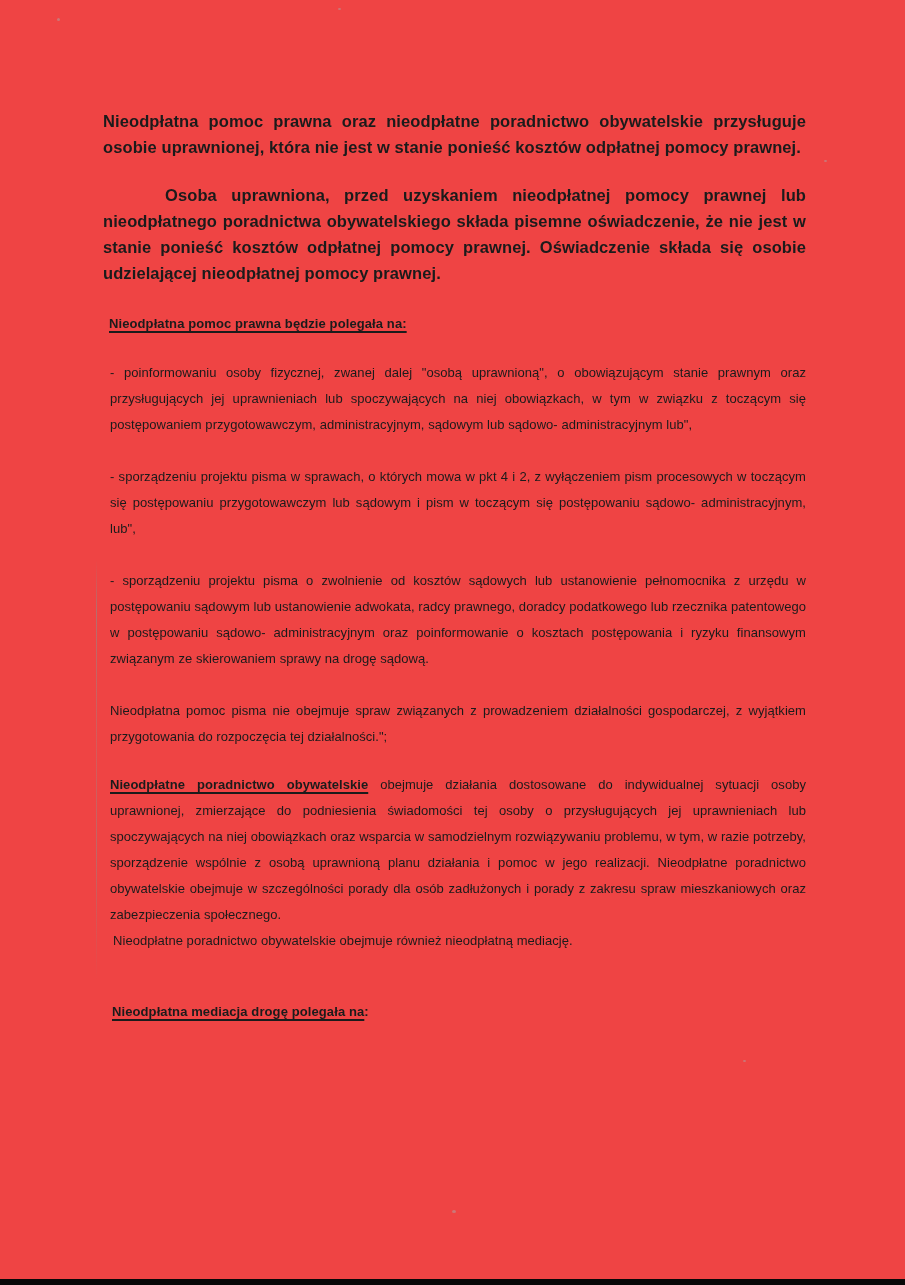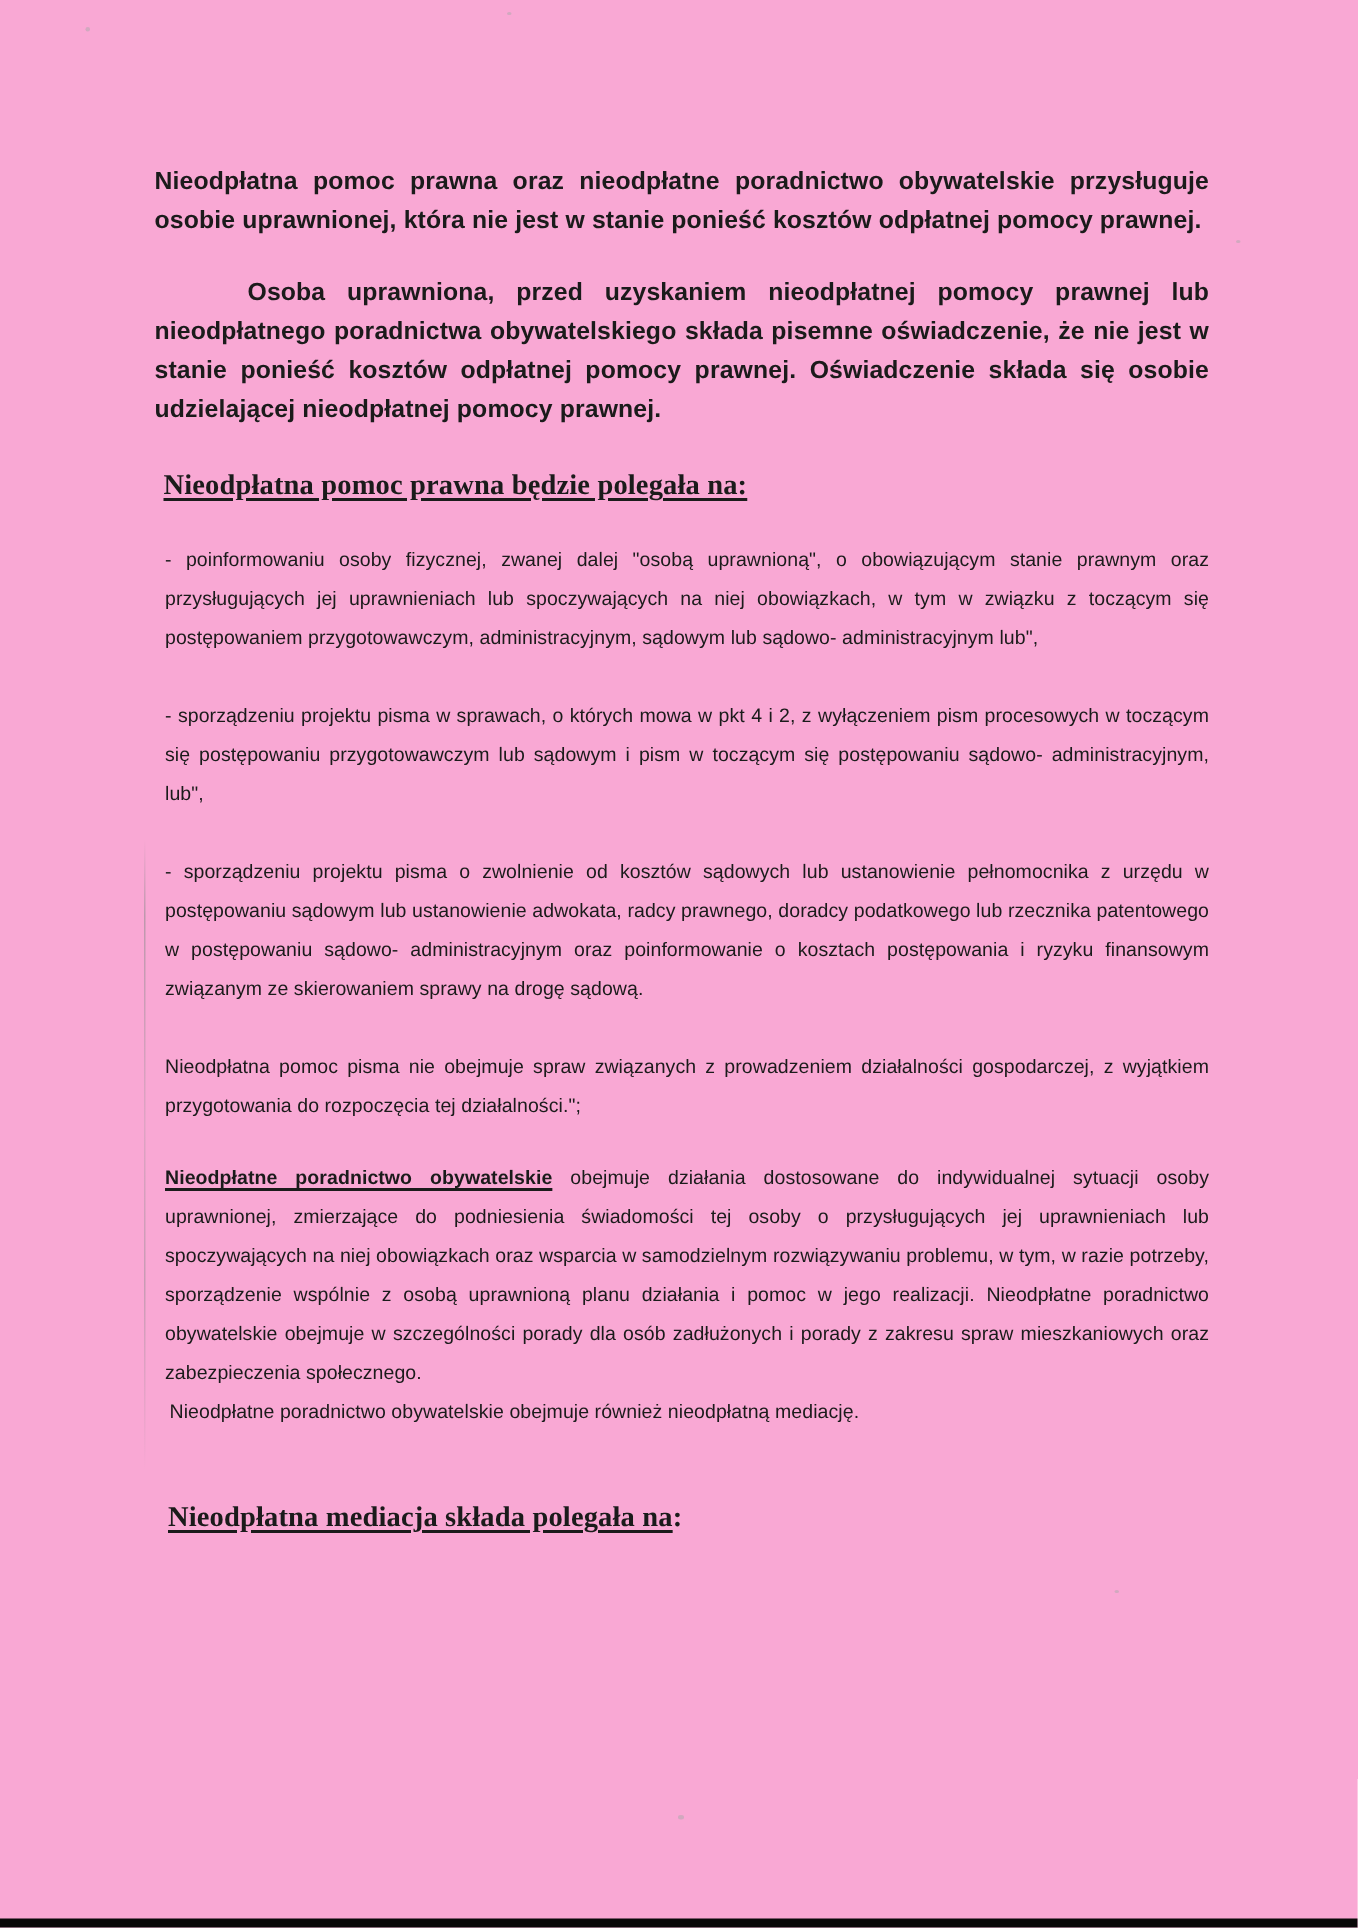--- a/index.html
+++ b/index.html
@@ -15,21 +15,21 @@
     overflow: hidden;
     font-family: "Liberation Sans", sans-serif;
     color: #1b1b1b;
     -webkit-font-smoothing: antialiased;
   }
 
   
   .page {
     position: absolute;
     inset: 0;
-    background: #f9a8d4;
+    background: #ef4444;
   }
 
   
   .scan-edge-line {
     position: absolute;
     left: 96px;
     top: 560px;
     width: 1px;
     height: 420px;
     background: linear-gradient(to bottom,
@@ -82,25 +82,24 @@
     line-height: 26px;
     text-align: justify;
     letter-spacing: 0.1px;
   }
   .lead-1 { margin-bottom: 22px; }
   .lead-2 { text-indent: 62px; margin-bottom: 26px; }
 
   
   .section-heading {
     font-weight: 700;
-    font-size: 19px;
+    font-size: 13px;
     line-height: 24px;
     letter-spacing: 0.1px;
     padding-left: 6px;
-    font-family: Liberation Serif, serif;
   }
   .section-heading .u {
     text-decoration: underline;
     text-underline-offset: 3px;
     text-decoration-thickness: 2px;
   }
   .heading-1 { margin-bottom: 24px; }
   .heading-2 { margin-top: 46px; margin-bottom: 26px; padding-left: 9px; }
 
   
@@ -154,21 +153,21 @@
     <p class="body-text gap-lg">- sporządzeniu projektu pisma w sprawach, o których mowa w pkt 4 i 2, z wyłączeniem pism procesowych w toczącym się postępowaniu przygotowawczym lub sądowym i pism w toczącym się postępowaniu sądowo- administracyjnym, lub",</p>
 
     <p class="body-text gap-lg">- sporządzeniu projektu pisma o zwolnienie od kosztów sądowych lub ustanowienie pełnomocnika z urzędu w postępowaniu sądowym lub ustanowienie adwokata, radcy prawnego, doradcy podatkowego lub rzecznika patentowego w postępowaniu sądowo- administracyjnym oraz poinformowanie o kosztach postępowania i ryzyku finansowym związanym ze skierowaniem sprawy na drogę sądową.</p>
 
     <p class="body-text gap-md">Nieodpłatna pomoc pisma nie obejmuje spraw związanych z prowadzeniem działalności gospodarczej, z wyjątkiem przygotowania do rozpoczęcia tej działalności.";</p>
 
     <p class="body-text"><span class="inline-bold-underline">Nieodpłatne poradnictwo obywatelskie</span><span> obejmuje działania dostosowane do indywidualnej sytuacji osoby uprawnionej, zmierzające do podniesienia świadomości tej osoby o przysługujących jej uprawnieniach lub spoczywających na niej obowiązkach oraz wsparcia w samodzielnym rozwiązywaniu problemu, w tym, w razie potrzeby, sporządzenie wspólnie z osobą uprawnioną planu działania i pomoc w jego realizacji. Nieodpłatne poradnictwo obywatelskie obejmuje w szczególności porady dla osób zadłużonych i porady z zakresu spraw mieszkaniowych oraz zabezpieczenia społecznego.</span></p>
 
     <p class="body-text run-on">Nieodpłatne poradnictwo obywatelskie obejmuje również nieodpłatną mediację.</p>
 
-    <p class="section-heading heading-2"><span class="u">Nieodpłatna mediacja składa polegała na</span><span>:</span></p>
+    <p class="section-heading heading-2"><span class="u">Nieodpłatna mediacja drogę polegała na</span><span>:</span></p>
 
 
   </div>
 
   <div class="speck s4"></div>
   <div class="speck s3"></div>
 
   <div class="scan-bottom-band"></div>
 </div>
 

